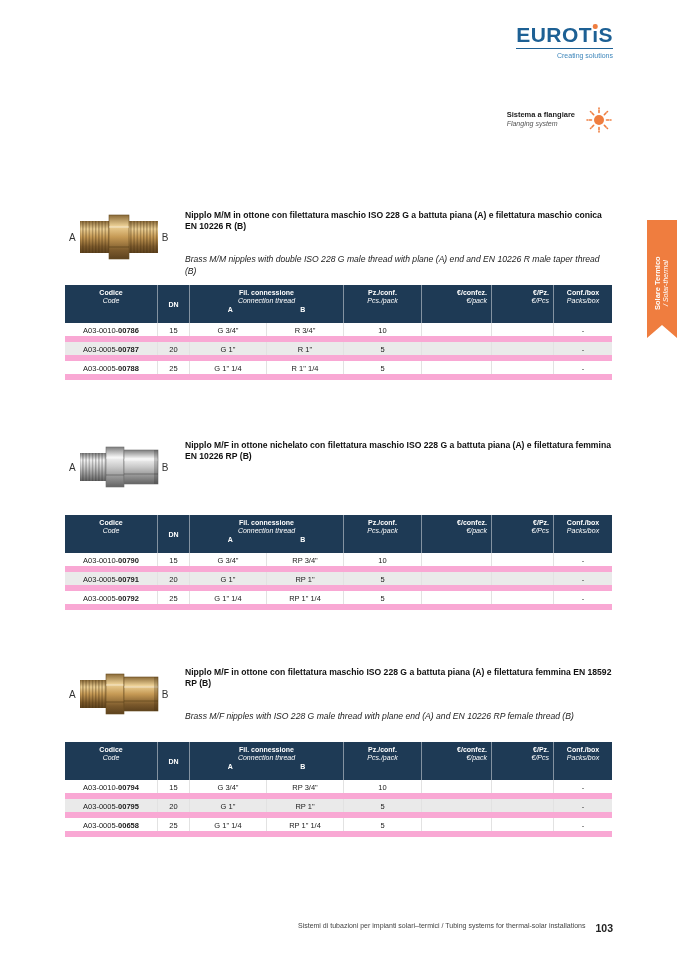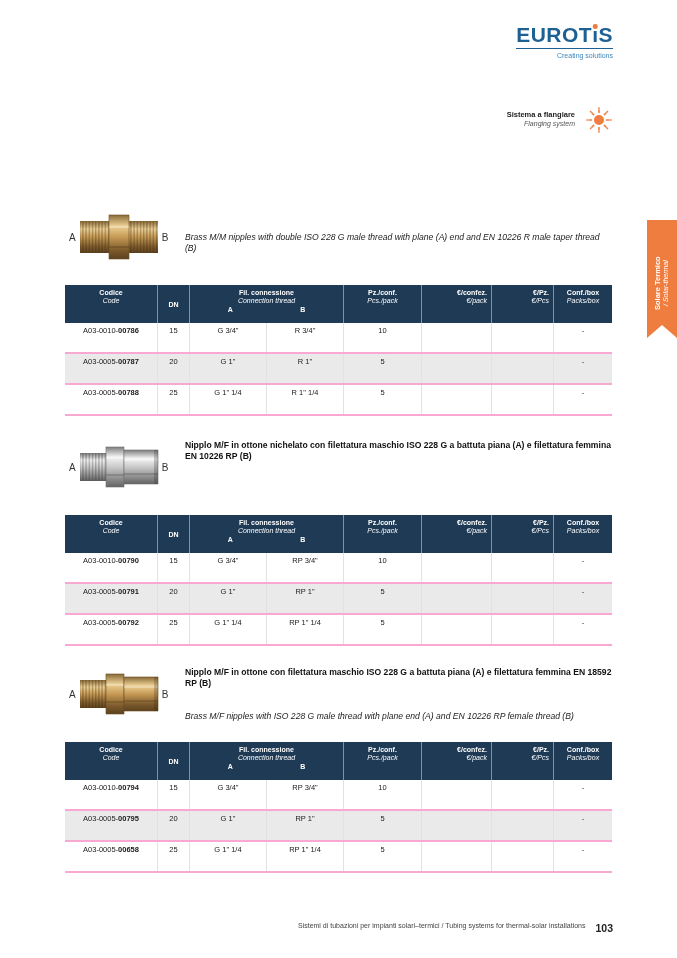--- a/index.html
+++ b/index.html
@@ -8,21 +8,21 @@
 
   
   .logo-block { position:absolute; top:24px; right:64px; text-align:right; }
   .logo { font-size:21px; font-weight:bold; color:#1d6094; letter-spacing:0.5px; line-height:1;
           padding-bottom:3px; border-bottom:1.5px solid #1d6094; display:inline-block; }
   .logo-i { position:relative; display:inline-block; }
   .logo-i .dot { position:absolute; left:50%; transform:translateX(-50%); top:0; width:4.5px; height:4.5px;
                  border-radius:50%; background:#ef7d3f; }
   .logo-tagline { font-size:7px; color:#3d86bb; margin-top:3px; }
 
-  .flange-label { position:absolute; top:110px; right:102px; text-align:right; }
+  .flange-label { position:absolute; top:110px; right:102px; }
   .flange-it { font-size:7.5px; font-weight:bold; color:#222; }
   .flange-en { font-size:7px; font-style:italic; color:#555; margin-top:1px; }
   .sun { position:absolute; top:104px; right:62px; width:32px; height:32px; }
 
   
   .side-tab { position:absolute; top:220px; right:0; width:30px; height:118px; background:#ef7d3f;
               clip-path:polygon(0 0,100% 0,100% 100%,50% 89%,0 100%);
               display:flex; justify-content:center; padding-top:8px; color:#fff; }
   .side-tab-inner { writing-mode:vertical-rl; transform:rotate(180deg); text-align:center; line-height:1.25; }
   .tab-l1 { font-size:7.5px; font-weight:bold; }
@@ -47,21 +47,21 @@
   .th { padding:4px 4px 3px; border-left:1px solid rgba(255,255,255,0.45);
         display:flex; flex-direction:column; align-items:center; }
   .th:first-child { border-left:none; }
   .h1 { font-weight:bold; font-size:7px; white-space:nowrap; }
   .h2 { font-style:italic; font-size:7px; white-space:nowrap; margin-top:1px; }
   .th-dn { justify-content:center; }
   .th-r { align-items:flex-end; }
   .th-conn .ab { display:flex; width:100%; margin-top:2px; font-weight:bold; font-size:7px; }
   .th-conn .ab span { flex:1; text-align:center; }
   .tbody .tr { display:grid; grid-template-columns:92px 32px 77px 77px 78px 70px 62px 59px;
-               height:31px; border-bottom:2px solid #f9a8d4; background:#fff; }
+               height:19px; border-bottom:6px solid #f9a8d4; background:#fff; }
   .tbody .tr:nth-child(even) { background:#eaeaea; }
   .td { text-align:center; font-size:7.5px; line-height:15px; border-left:1px solid #e2e2e2;
         overflow:hidden; white-space:nowrap; }
   .td:first-child { border-left:none; }
 
   
   .footer { position:absolute; bottom:24px; right:64px; display:flex; align-items:flex-start; gap:10px; }
   .footer-text { font-size:7px; color:#444; }
   .footer-page { font-size:10.5px; font-weight:bold; color:#222; }
 </style>
@@ -119,20 +119,21 @@
         <rect x="1" y="8" width="30" height="32" fill="url(#thr1)"></rect>
         <rect x="49" y="8" width="30" height="32" fill="url(#br1)"></rect>
         <rect x="49" y="8" width="30" height="32" fill="url(#thr1)"></rect>
         <rect x="30" y="2" width="20" height="44" fill="url(#br1)" stroke="#6a4e24" stroke-width="0.6"></rect>
         <line x1="30" y1="14" x2="50" y2="14" stroke="rgba(255,255,255,0.55)" stroke-width="1"></line>
         <line x1="30" y1="34" x2="50" y2="34" stroke="rgba(60,40,10,0.45)" stroke-width="1"></line>
       </svg>
       <span class="ab-label">B</span>
     </div>
     <div class="prod-text">
+      <div class="title-it">Nipplo M/M in ottone con filettatura maschio ISO 228 G a battuta piana (A) e filettatura maschio conica EN 10226 R (B)</div>
       <div class="title-en">Brass M/M nipples with double ISO 228 G male thread with plane (A) end and EN 10226 R male taper thread (B)</div>
     </div>
   </div>
 
   <div class="ptable">
     <div class="thead">
       <div class="th">
           <div class="h1">Codice</div>
           <div class="h2">Code</div>
         </div>

